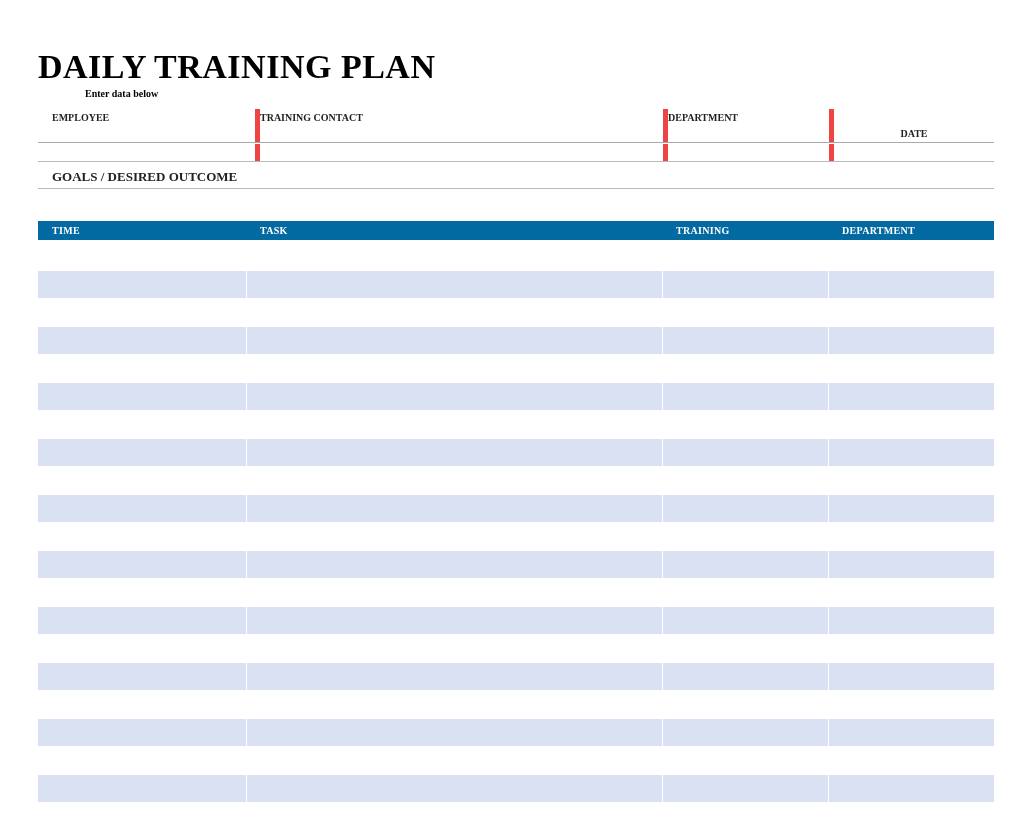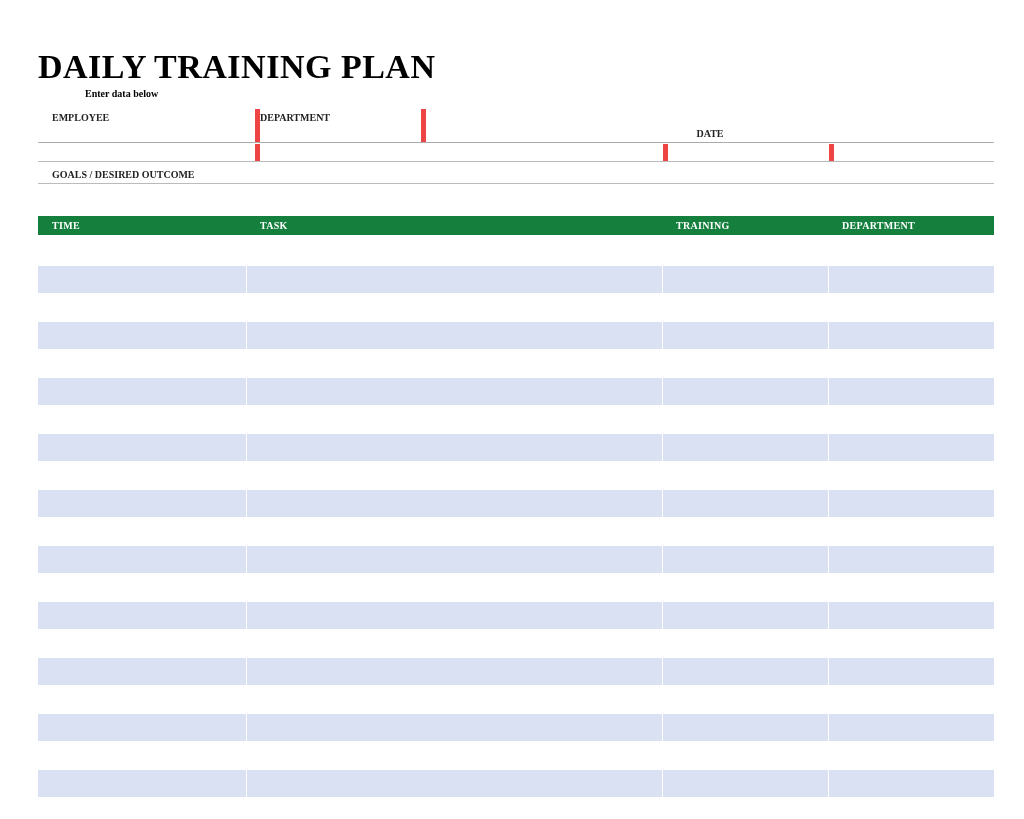--- a/index.html
+++ b/index.html
@@ -42,37 +42,37 @@
     .info-department { width: 166px; }
     .info-date { flex: 1; text-align: center; margin-top: 16px; }
     .info-values {
       display: flex;
       height: 18px;
       border-bottom: 1px solid #bbb;
       margin-bottom: 4px;
     }
     .info-values .info-cell { height: 100%; }
     .goals-label {
-      font-size: 10px;
+      font-size: 13px;
       font-weight: bold;
       color: #222;
       padding: 3px 0 3px 14px;
       border-bottom: 1px solid #bbb;
       margin-bottom: 2px;
     }
     .goals-value {
       height: 18px;
       margin-bottom: 12px;
     }
     .table {
       width: 100%;
       border-collapse: collapse;
     }
     .thead-row {
-      background: #15803d;
+      background: #0369a1;
     }
     .thead-row th {
       color: #fff;
       font-size: 10px;
       font-weight: bold;
       text-align: left;
       padding: 4px 0 4px 14px;
       letter-spacing: 0.3px;
     }
     .col-time { width: 208px; }
@@ -92,20 +92,21 @@
     .tbody-row:first-child td { height: 30px; }
   </style>
 </head>
 <body>
 
 <div class="title">DAILY TRAINING PLAN</div>
 <div class="subtitle">Enter data below</div>
 
 <div class="info-row">
   <div class="info-cell info-employee">EMPLOYEE</div>
+  <div class="info-cell info-contact">TRAINING CONTACT</div>
   <div class="info-cell info-department">DEPARTMENT</div>
   <div class="info-cell info-date">DATE</div>
 </div>
 <div class="info-values">
   <div class="info-cell info-employee"></div>
   <div class="info-cell info-contact"></div>
   <div class="info-cell info-department"></div>
   <div class="info-cell info-date"></div>
 </div>
 

